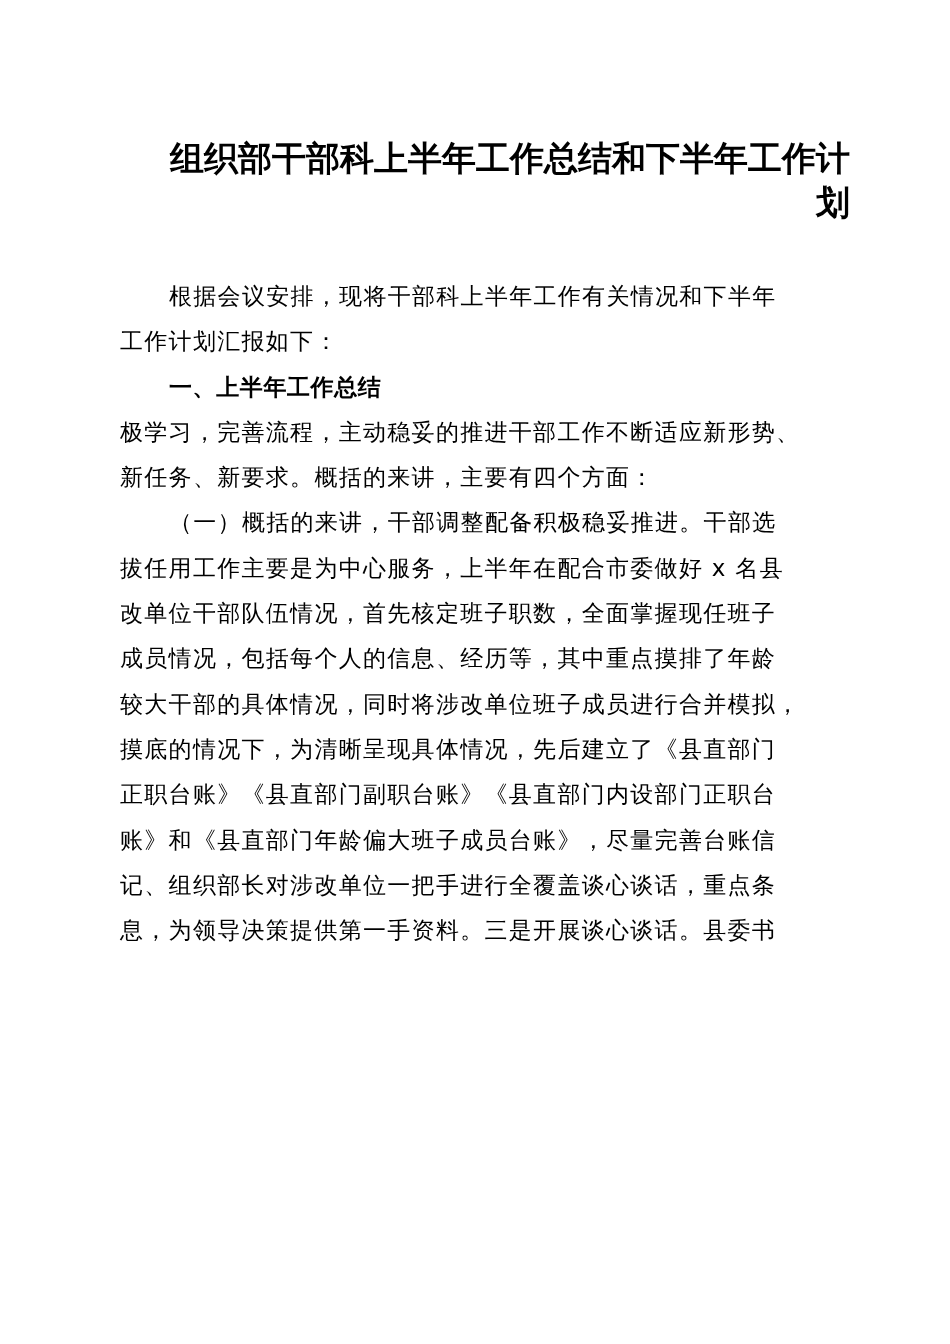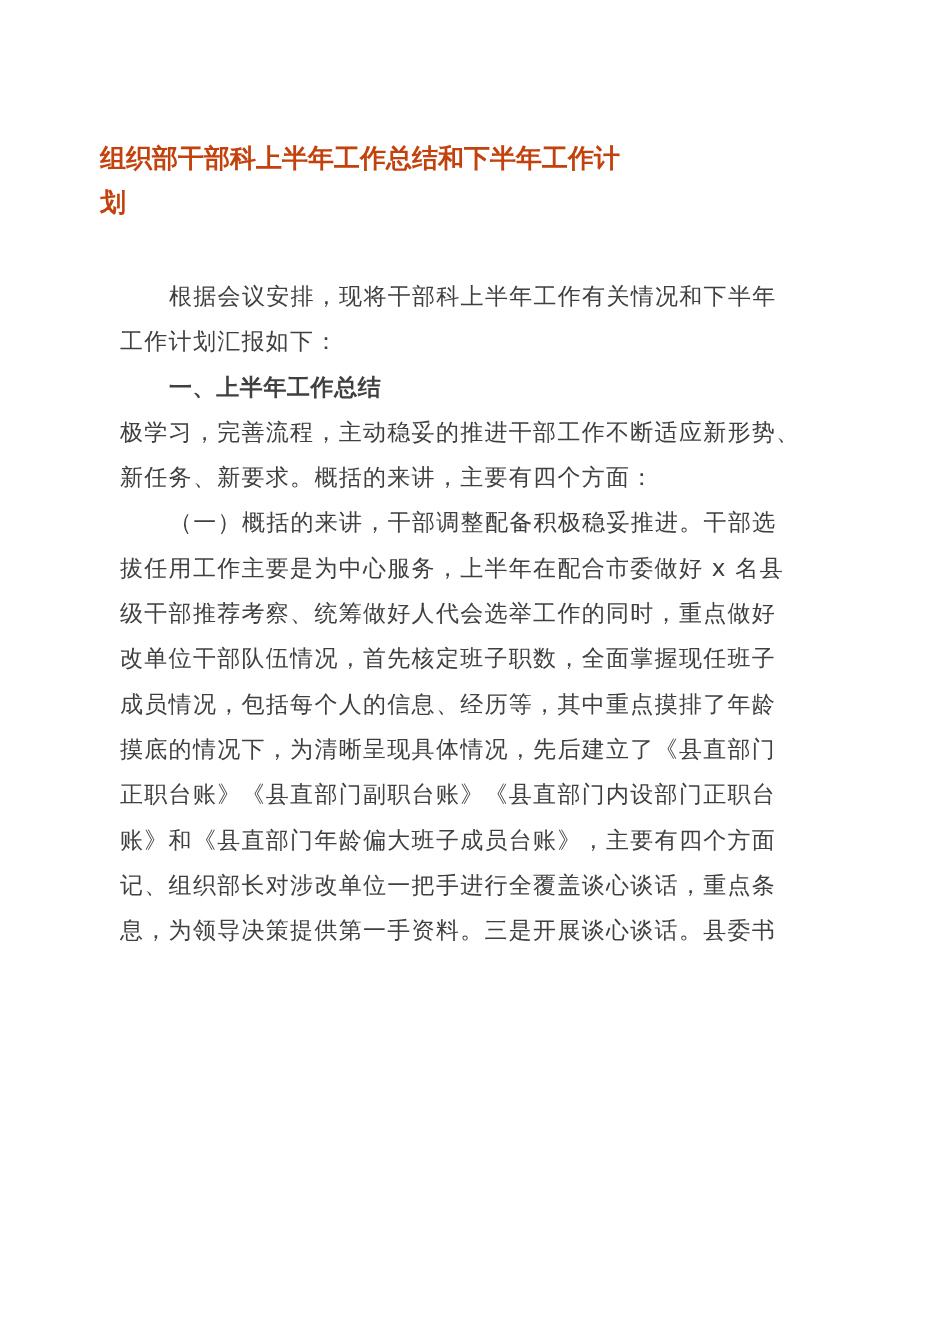--- a/index.html
+++ b/index.html
@@ -1,28 +1,28 @@
 <!DOCTYPE html>
 <html><head>
 <meta charset="utf-8">
 <style>
   html, body { margin: 0; padding: 0; background: #ffffff; }
   body { width: 950px; height: 1344px; position: relative; overflow: hidden; }
   .page { position: absolute; left: 0; top: 0; width: 950px; height: 1344px; background: #ffffff; }
   .title {
     position: absolute; left: 100px; width: 750px; top: 136px;
-    text-align: left; color: #c2410c;
+    text-align: right; color: #000000;
     font-family: "DejaVu Serif", "Liberation Serif", serif;
-    font-weight: bold; font-size: 26px; line-height: 44px; letter-spacing: 0px;
+    font-weight: bold; font-size: 34px; line-height: 44px; letter-spacing: 0px;
   }
   .title .tl { display: block; white-space: nowrap; }
   .body {
     position: absolute; left: 120px; top: 281px; width: 720px;
     font-family: "DejaVu Sans", "Liberation Sans", sans-serif;
-    font-size: 23px; color: #404040;
+    font-size: 23px; color: #000000;
   }
   .line { display: block; height: 45.3px; line-height: 30px; white-space: nowrap; letter-spacing: 1.3px; }
   .indent { padding-left: 49px; }
   .heading { font-weight: bold; letter-spacing: 0.6px; }
   .sub { letter-spacing: 1.3px; }
 </style>
 </head>
 <body>
 
 <div class="page">
@@ -32,22 +32,22 @@
   </div>
 
   <div class="body">
     <span class="line indent">根据会议安排，现将干部科上半年工作有关情况和下半年</span>
     <span class="line">工作计划汇报如下：</span>
     <span class="line indent heading">一、上半年工作总结</span>
     <span class="line">极学习，完善流程，主动稳妥的推进干部工作不断适应新形势、</span>
     <span class="line">新任务、新要求。概括的来讲，主要有四个方面：</span>
     <span class="line indent sub">（一）概括的来讲，干部调整配备积极稳妥推进。干部选</span>
     <span class="line">拔任用工作主要是为中心服务，上半年在配合市委做好 x 名县</span>
-    <span class="line">级干部推荐考察、统筹做好人代会选举工作的同时，重点做好</span>
     <span class="line">改单位干部队伍情况，首先核定班子职数，全面掌握现任班子</span>
     <span class="line">成员情况，包括每个人的信息、经历等，其中重点摸排了年龄</span>
+    <span class="line">较大干部的具体情况，同时将涉改单位班子成员进行合并模拟，</span>
     <span class="line">摸底的情况下，为清晰呈现具体情况，先后建立了《县直部门</span>
     <span class="line">正职台账》《县直部门副职台账》《县直部门内设部门正职台</span>
-    <span class="line">账》和《县直部门年龄偏大班子成员台账》，主要有四个方面</span>
+    <span class="line">账》和《县直部门年龄偏大班子成员台账》，尽量完善台账信</span>
     <span class="line">记、组织部长对涉改单位一把手进行全覆盖谈心谈话，重点条</span>
     <span class="line">息，为领导决策提供第一手资料。三是开展谈心谈话。县委书</span>
   </div>
 </div>
 
 </body></html>

